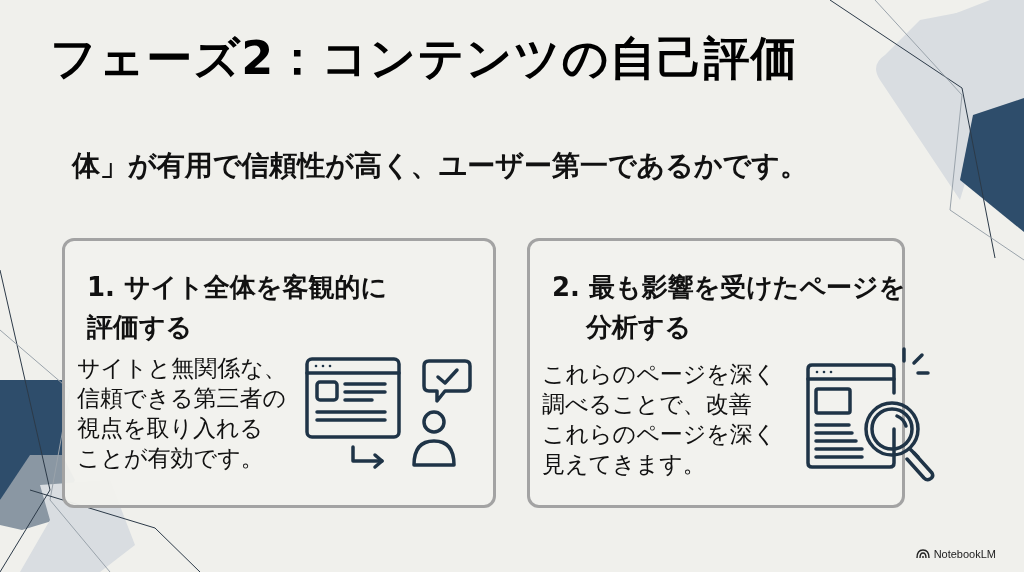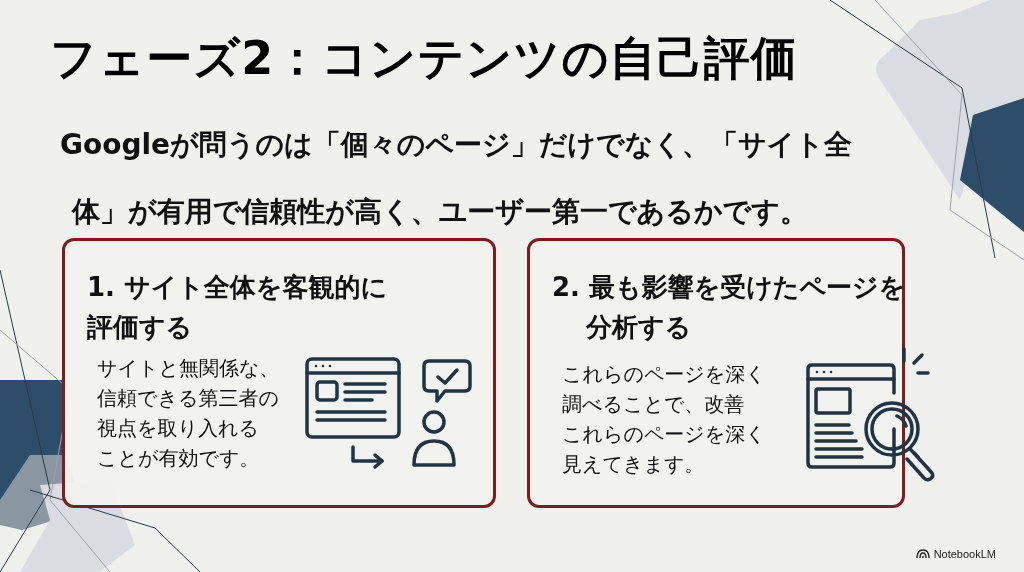--- a/index.html
+++ b/index.html
@@ -46,43 +46,43 @@
       white-space: nowrap;
     }
     .subtitle .line2 {
       padding-left: 12px;
       margin-top: 21px;
     }
     .card {
       position: absolute;
       top: 238px;
       height: 270px;
-      border: 3px solid #7f1d1d;
+      border: 3px solid #a3a3a3;
       border-radius: 12px;
       box-sizing: border-box;
       background: rgba(241, 241, 237, 0.96);
     }
     .card1 { left: 62px; width: 434px; }
     .card2 { left: 527px; width: 378px; }
     .card-title {
       position: absolute;
       left: 22px;
       top: 26px;
       font-size: 26px;
       font-weight: bold;
       line-height: 40px;
       color: #111111;
     }
     .card-title .t-line { display: block; white-space: nowrap; }
     .card2 .card-title .t-line2 { padding-left: 34px; }
     .card-body {
       position: absolute;
-      left: 32px;
+      left: 12px;
       top: 112px;
-      font-size: 20px;
+      font-size: 23px;
       line-height: 30px;
       color: #111111;
     }
     .card-body .b-line { display: block; white-space: nowrap; }
     .card2 .card-body { top: 118px; }
     .icon-wrap {
       position: absolute;
     }
     .card1 .icon-wrap { left: 232px; top: 108px; width: 190px; height: 130px; }
     .card2 .icon-wrap { left: 264px; top: 100px; width: 150px; height: 142px; }
@@ -118,21 +118,20 @@
   <polygon points="40,485 110,480 135,545 100,572 20,572 50,520" fill="#d9dde1"></polygon>
 
   <polyline points="0,270 50,490 0,572" fill="none" stroke="#2c3a48" stroke-width="1"></polyline>
   <polyline points="0,330 70,390 50,500 110,572" fill="none" stroke="#9aa3ab" stroke-width="1"></polyline>
   <polyline points="30,490 155,528 200,572" fill="none" stroke="#2c3a48" stroke-width="1"></polyline>
 </svg>
 
 <div class="title">フェーズ2：コンテンツの自己評価</div>
 
 <div class="subtitle">
-  <span class="line">Googleが問うのは「個々のページ」だけでなく、「サイト全</span>
   <span class="line line2">体」が有用で信頼性が高く、ユーザー第一であるかです。</span>
 </div>
 
 <div class="card card1">
   <div class="card-title">
     <span class="t-line">1. サイト全体を客観的に</span>
     <span class="t-line">評価する</span>
   </div>
   <div class="card-body">
     <span class="b-line">サイトと無関係な、</span>

